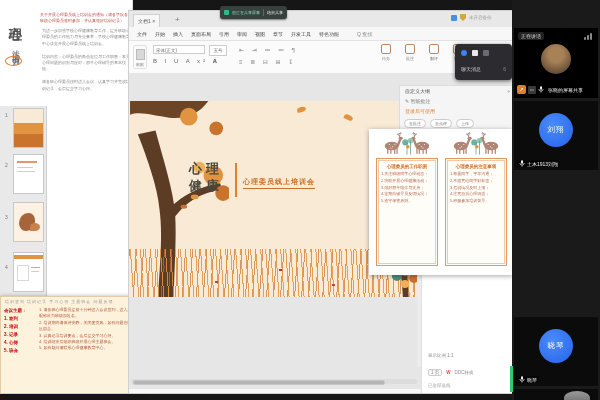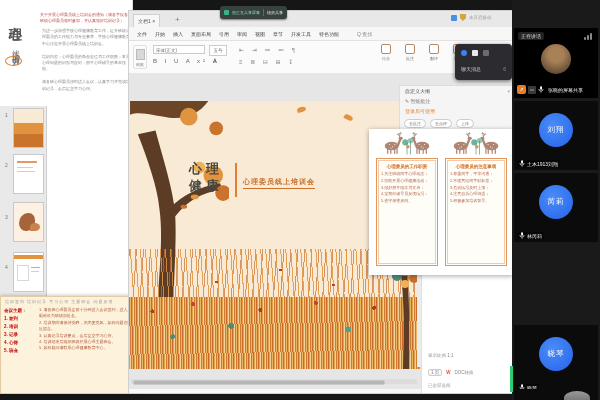--- a/index.html
+++ b/index.html
@@ -59,21 +59,21 @@
              font-size:4.5px;color:#666;line-height:9px;text-align:center;}
   .fmt-row{position:absolute;left:24px;top:17px;font-size:6px;color:#666;letter-spacing:3px;}
   .aln-row{position:absolute;left:110px;top:17px;font-size:6px;color:#888;letter-spacing:3px;}
   .aln-row2{position:absolute;left:110px;top:5px;font-size:6px;color:#888;letter-spacing:3px;}
   .big-btns{position:absolute;left:248px;top:3px;display:flex;gap:6px;}
   .big-btn{width:18px;text-align:center;}
   .big-btn .bi{width:8px;height:8px;margin:0 auto 2px;border:1px solid #b9875f;border-radius:2px;background:#fff;}
   .big-btn .bl{font-size:4px;color:#777;}
   .canvas{position:absolute;left:0;top:62px;width:384px;height:316px;background:#e6e6e6;}
   
-  .slide{position:absolute;left:0;top:90px;width:292px;height:268px;background:#f9ead6;overflow:hidden;}
+  .slide{position:absolute;left:0;top:90px;width:292px;height:196px;background:#f9ead6;overflow:hidden;}
   .leaf{position:absolute;width:9px;height:5px;background:#e0943f;border-radius:50% 50% 50% 0;}
   .slide-title{position:absolute;left:60px;top:60px;font-family:"DejaVu Serif","Liberation Serif",serif;
                font-size:13px;font-weight:bold;letter-spacing:4px;line-height:1.3;color:#4a473e;white-space:pre-line;}
   .title-divider{position:absolute;left:106px;top:62px;width:2px;height:34px;background:#e08030;}
   .slide-sub{position:absolute;left:114px;top:76px;font-size:7px;font-weight:bold;color:#c9702a;
              border-bottom:1px solid #c9702a;padding-bottom:1px;letter-spacing:1px;}
   .grass-top{position:absolute;left:0;top:148px;width:292px;height:60px;
     background:
      radial-gradient(circle 1.5px at 12% 30%,#b03a2e 97%,transparent),
      radial-gradient(circle 1.5px at 30% 55%,#c0452e 97%,transparent),
@@ -148,21 +148,21 @@
               padding:1px 3px;font-size:5px;color:#ddd;}
   .signal{position:absolute;right:6px;top:5px;display:flex;align-items:flex-end;gap:1px;}
   .signal i{display:block;width:2px;background:#8a8a8a;border-radius:1px;}
   .dog-avatar{position:absolute;left:27px;top:16px;width:30px;height:30px;border-radius:50%;
     background:radial-gradient(circle at 50% 35%,#a88257 0 30%,#7c5f42 60%,#4c3a28 95%);}
   .share-row{position:absolute;left:3px;bottom:4px;display:flex;align-items:center;gap:2px;}
   .share-ic{width:9px;height:9px;background:#e67e22;border-radius:2px;color:#fff;font-size:5px;line-height:9px;text-align:center;}
   .screen-ic{width:8px;height:8px;background:#3a3a3a;border-radius:1px;color:#ddd;font-size:4px;line-height:8px;text-align:center;}
   .share-txt{font-size:5px;color:#eee;background:rgba(0,0,0,.5);padding:0 2px;border-radius:1px;white-space:nowrap;}
   .p-tile{height:69px;}
-  .p1{top:101px;} .p2{top:173px;} .p3{top:245px;} .p4{top:325px;}
+  .p1{top:101px;} .p2{top:173px;} .p3{top:245px;} .p4{top:317px;}
   .name-circle{position:absolute;left:25px;top:12px;width:34px;height:34px;border-radius:50%;
     background:radial-gradient(circle at 40% 35%,#4a8cf7,#2563eb);display:flex;align-items:center;justify-content:center;
     font-size:7.5px;color:#fff;letter-spacing:1px;font-family:Liberation Serif, serif;}
   .tile-label{position:absolute;left:3px;bottom:3px;display:flex;align-items:center;gap:2px;
               background:rgba(0,0,0,.45);padding:0 2px;border-radius:1px;}
   .tile-label span{font-size:5px;color:#eee;}
   .mic{display:block;}
   .partial-tile{top:389px;height:11px;background:#0b0b0b;}
   .partial-blob{position:absolute;right:8px;top:2px;width:26px;height:14px;border-radius:50% 50% 0 0;
     background:linear-gradient(#9a9a9a,#6a6a6a);}
@@ -451,31 +451,20 @@
       <div class="tile-label">
         <svg class="mic" width="6" height="7" viewBox="0 0 6 7">
           <rect x="2.1" y="0.3" width="1.9" height="3.4" rx="0.9" fill="#fff"></rect>
           <path d="M0.9 3 a2.1 2.1 0 0 0 4.2 0" fill="none" stroke="#fff" stroke-width="0.7"></path>
           <line x1="3" y1="5.3" x2="3" y2="6.6" stroke="#fff" stroke-width="0.7"></line>
         </svg>
         <span>土木1913刘翔</span>
       </div>
     </div>
 
-    <div class="tile p-tile p2">
-      <div class="name-circle">芮莉</div>
-      <div class="tile-label">
-        <svg class="mic" width="6" height="7" viewBox="0 0 6 7">
-          <rect x="2.1" y="0.3" width="1.9" height="3.4" rx="0.9" fill="#fff"></rect>
-          <path d="M0.9 3 a2.1 2.1 0 0 0 4.2 0" fill="none" stroke="#fff" stroke-width="0.7"></path>
-          <line x1="3" y1="5.3" x2="3" y2="6.6" stroke="#fff" stroke-width="0.7"></line>
-        </svg>
-        <span>林芮莉</span>
-      </div>
-    </div>
 
 
     <div class="tile p-tile p4">
       <div class="name-circle">晓琴</div>
       <div class="tile-label">
         <svg class="mic" width="6" height="7" viewBox="0 0 6 7">
           <rect x="2.1" y="0.3" width="1.9" height="3.4" rx="0.9" fill="#fff"></rect>
           <path d="M0.9 3 a2.1 2.1 0 0 0 4.2 0" fill="none" stroke="#fff" stroke-width="0.7"></path>
           <line x1="3" y1="5.3" x2="3" y2="6.6" stroke="#fff" stroke-width="0.7"></line>
         </svg>

